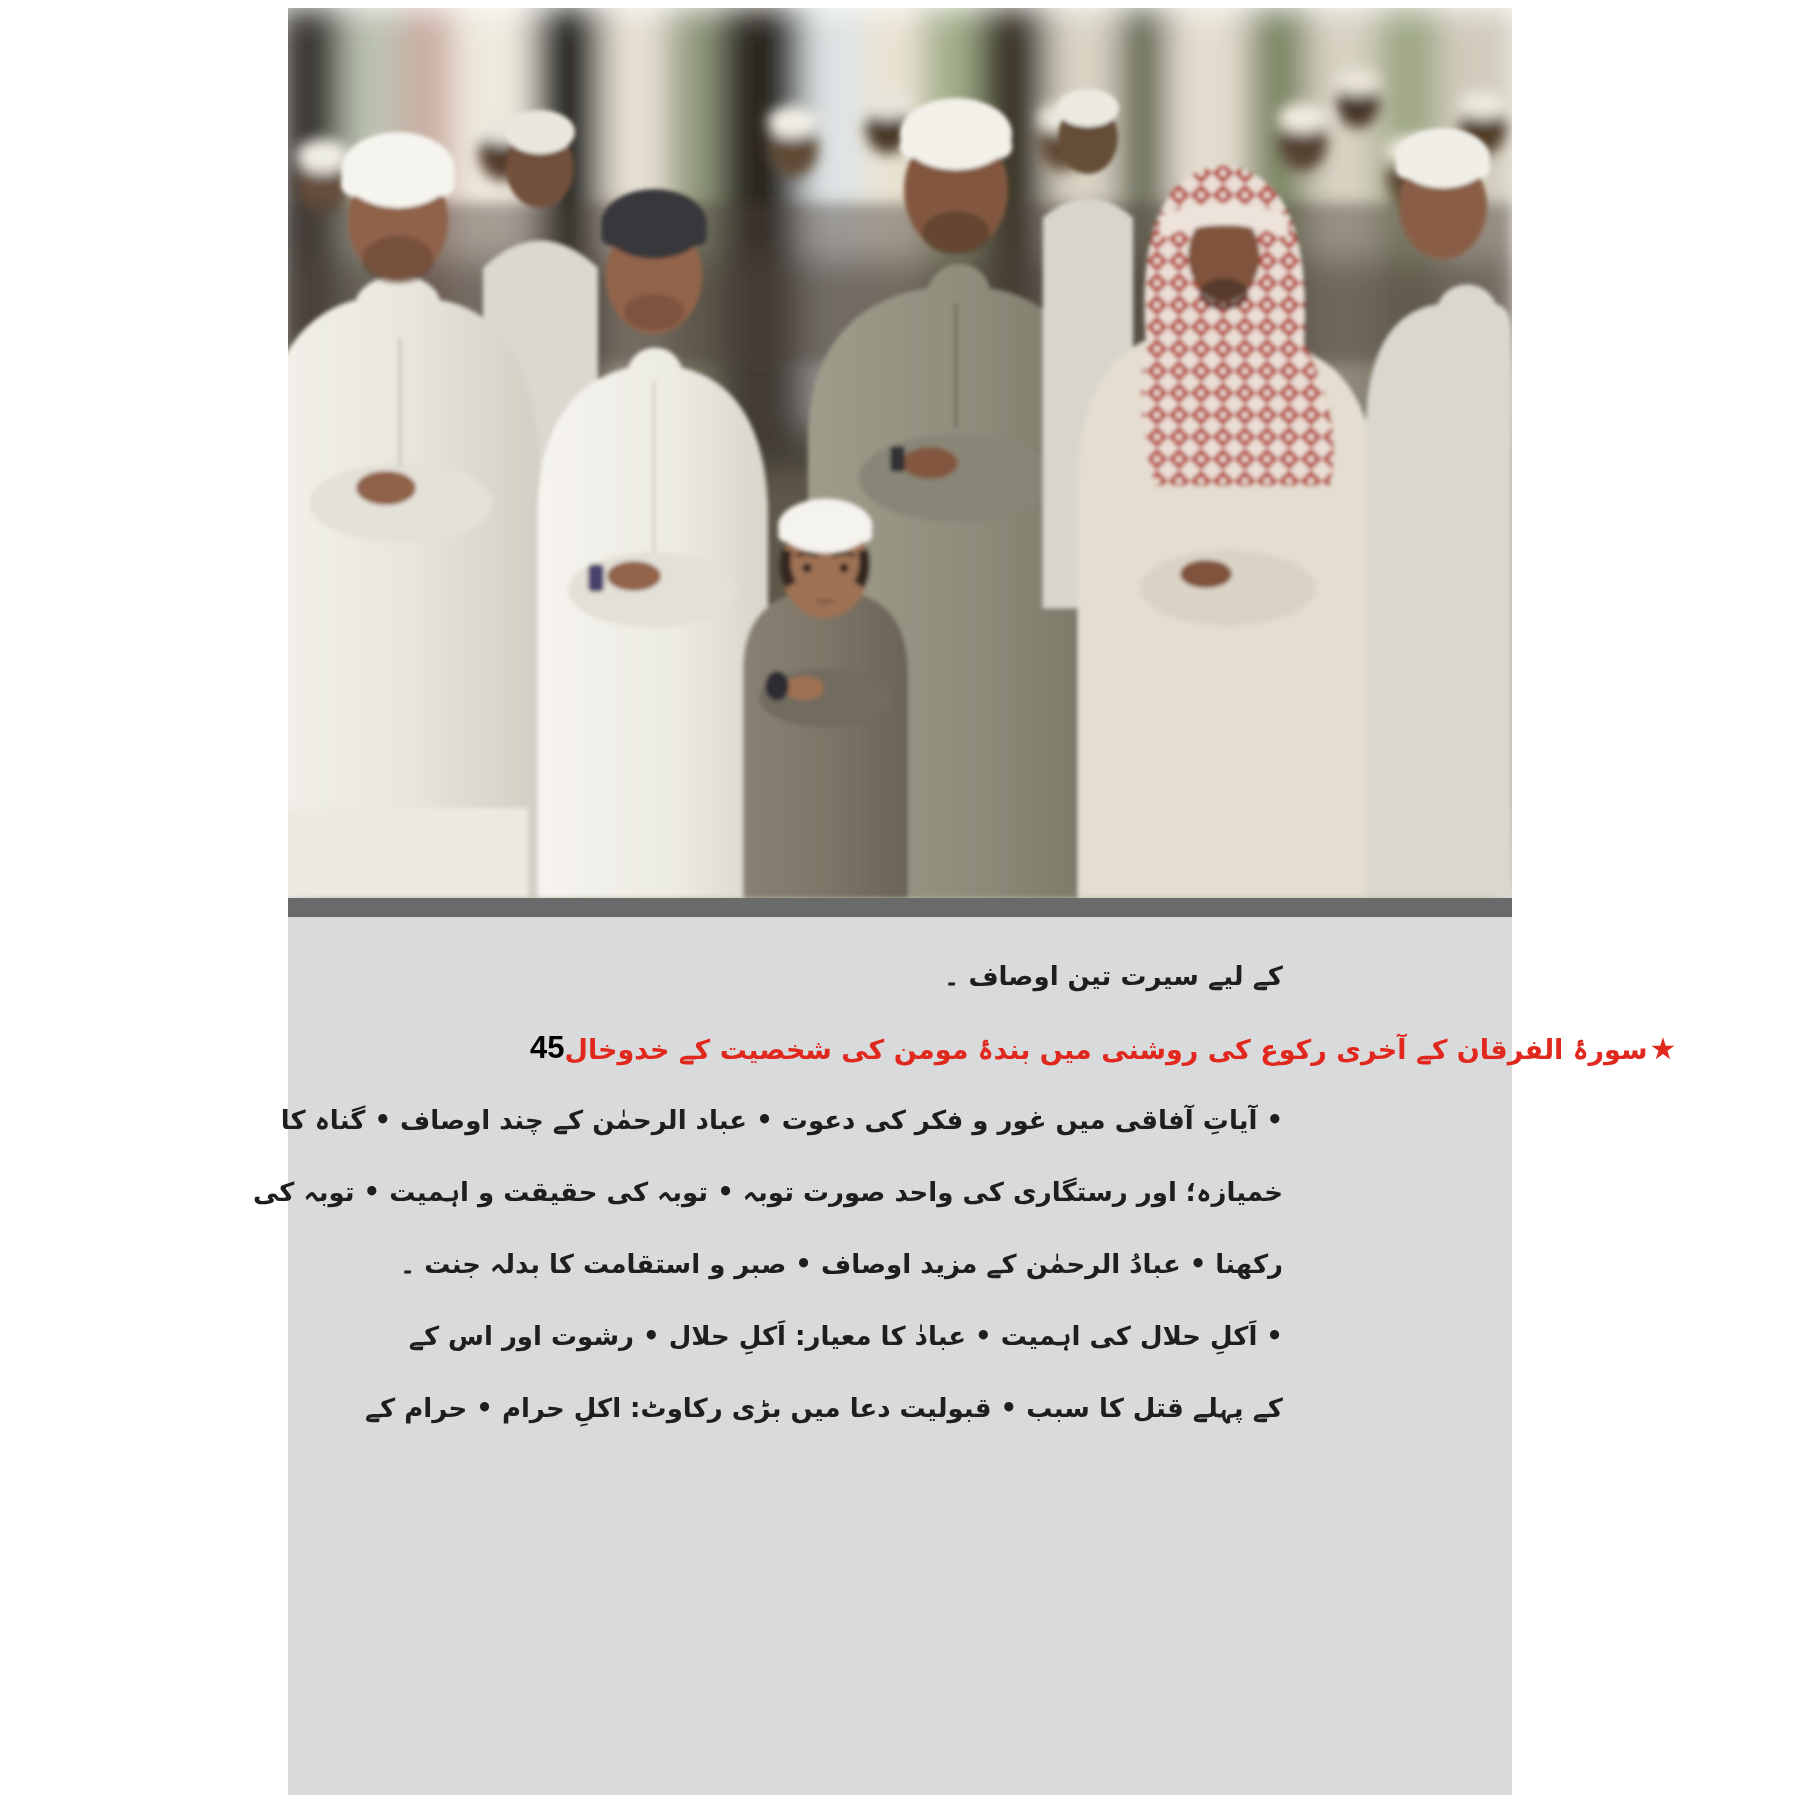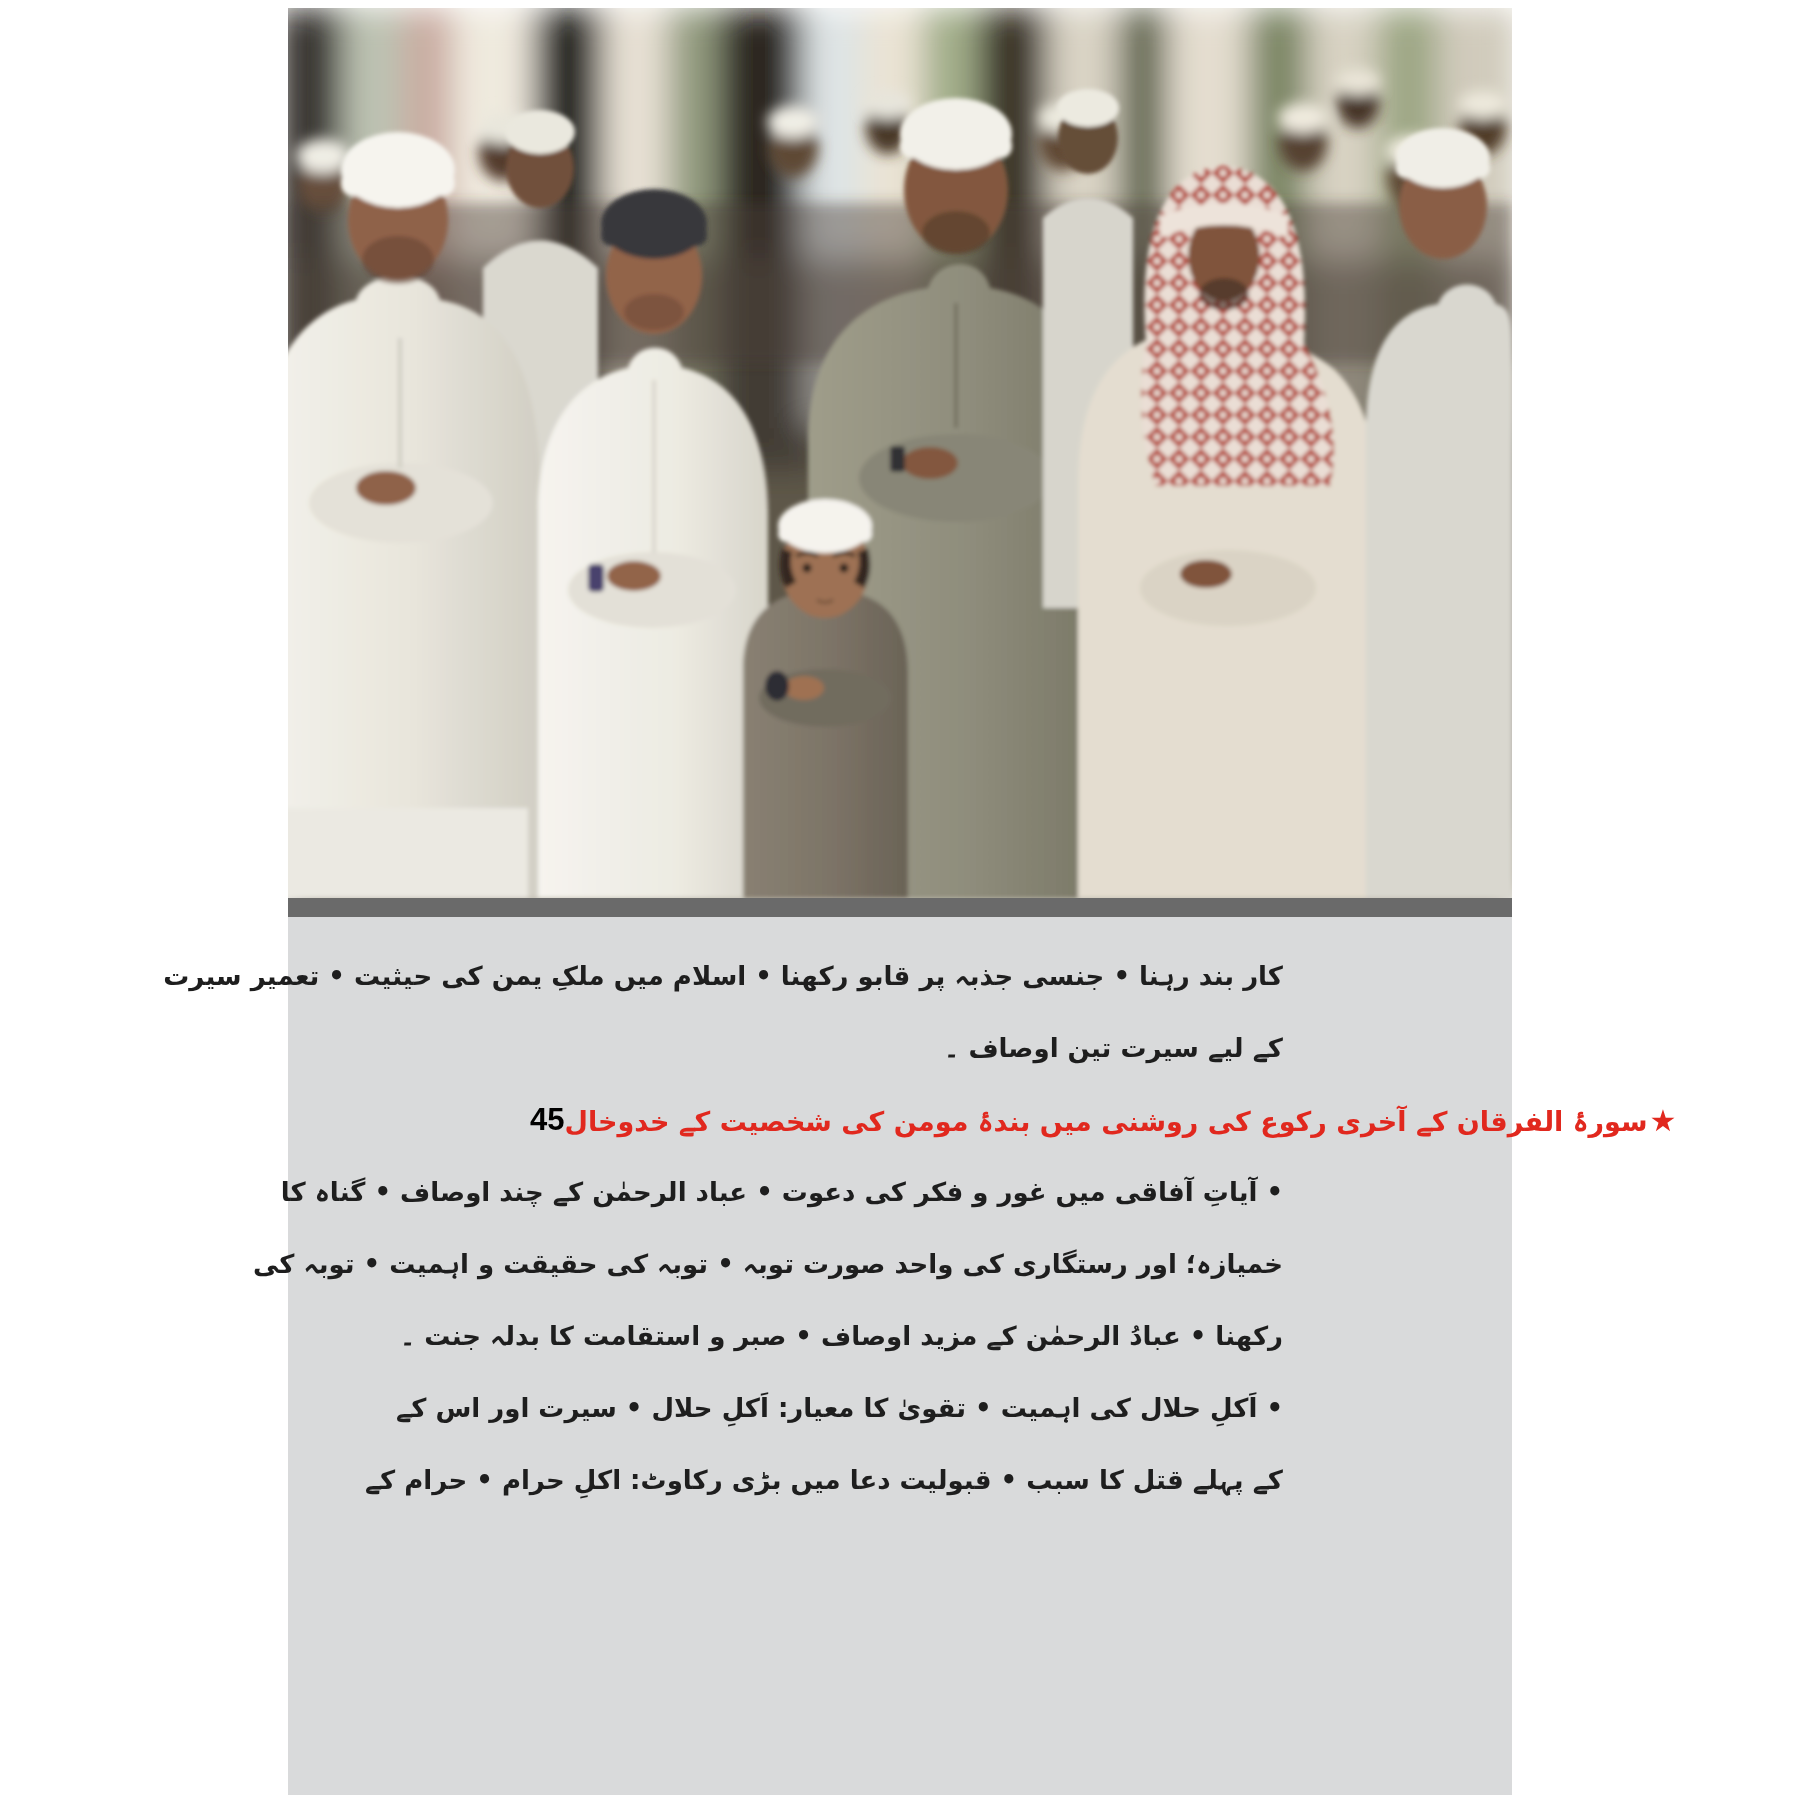--- a/index.html
+++ b/index.html
@@ -222,30 +222,29 @@
 
       <rect x="0" y="0" width="1224" height="890" fill="#ffffff" opacity="0.05"></rect>
     </svg>
   </div>
 
   <div class="divider"></div>
   <div class="panel"></div>
 
   <div class="toc">
 
-    <div class="line">کار بند رہنا • جنسی جذبہ پر قابو رکھنا • اسلام میں ملکِ یمن کی حیثیت • تعمیر سیرت</div>
     <div class="line cont">کے لیے سیرت تین اوصاف ۔</div>
 
     <div class="head">
       <span class="num">45</span>
       <span class="ttl" dir="rtl"><span class="star">★</span><span>سورۂ الفرقان کے آخری رکوع کی روشنی میں بندۂ مومن کی شخصیت کے خدوخال</span></span>
     </div>
 
     <div class="line">• آیاتِ آفاقی میں غور و فکر کی دعوت • عباد الرحمٰن کے چند اوصاف • گناہ کا</div>
     <div class="line">خمیازہ؛ اور رستگاری کی واحد صورت توبہ • توبہ کی حقیقت و اہمیت • توبہ کی</div>
     <div class="line">رکھنا • عبادُ الرحمٰن کے مزید اوصاف • صبر و استقامت کا بدلہ جنت ۔</div>
 
 
-    <div class="line">• اَکلِ حلال کی اہمیت • تقویٰ کا معیار: اَکلِ حلال • سیرت اور اس کے</div>
+    <div class="line">• اَکلِ حلال کی اہمیت • عبادٰ کا معیار: اَکلِ حلال • رشوت اور اس کے</div>
     <div class="line">کے پہلے قتل کا سبب • قبولیت دعا میں بڑی رکاوٹ: اکلِ حرام • حرام کے</div>
 
   </div>
 </div>
 
 </body></html>

